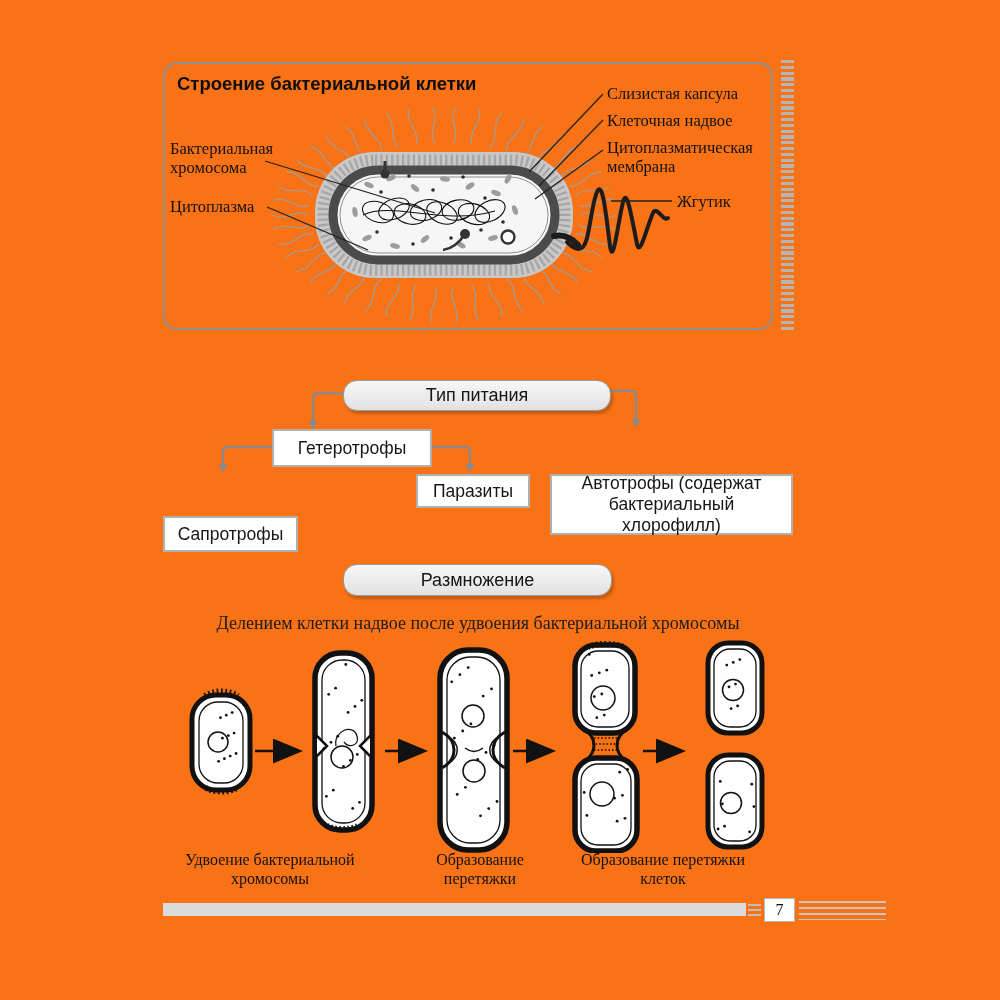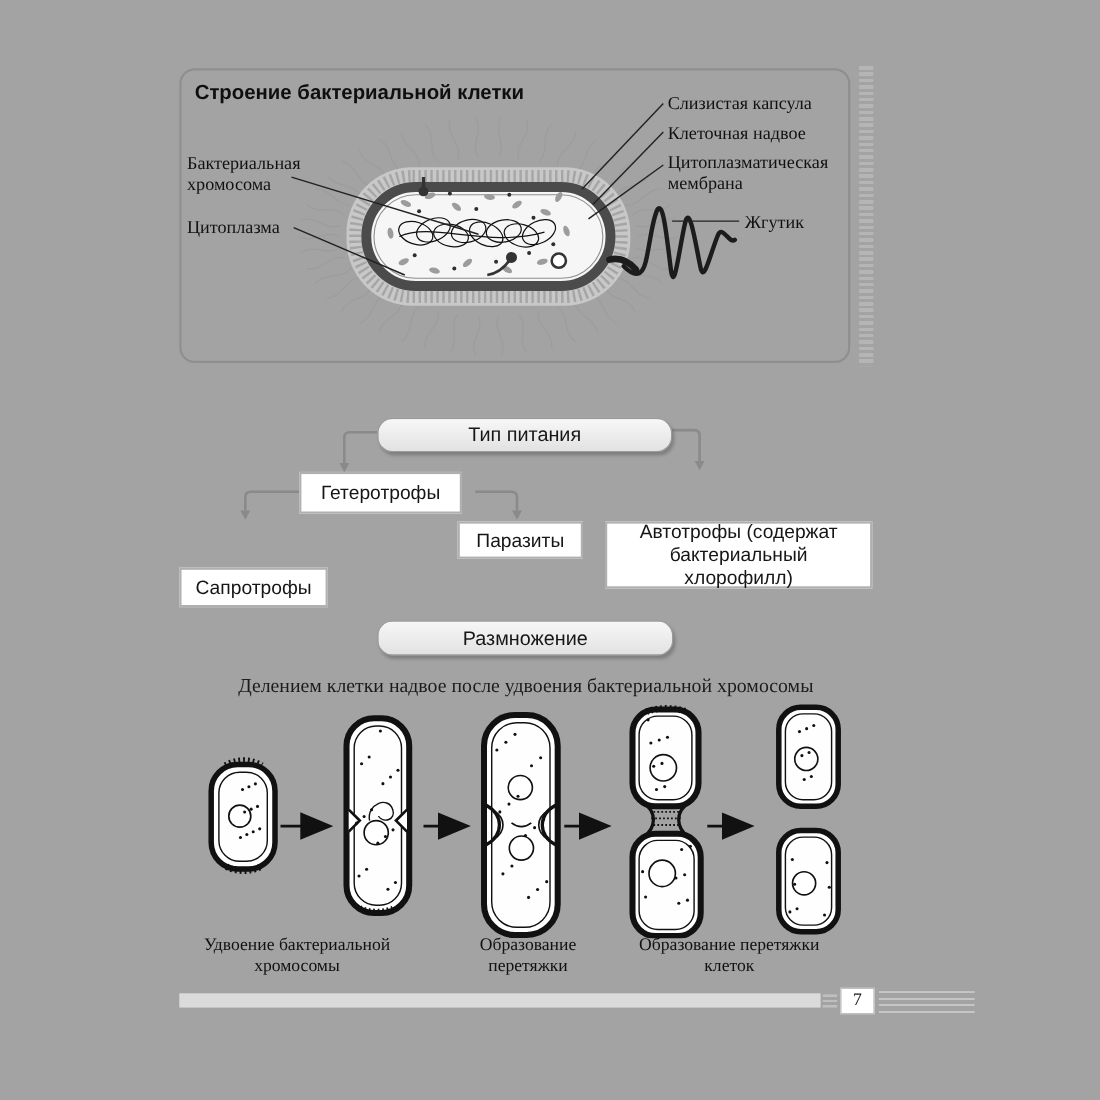--- a/index.html
+++ b/index.html
@@ -1,16 +1,16 @@
 <!DOCTYPE html>
 <html><head>
 <meta charset="utf-8">
 <style>
   html,body{margin:0;padding:0;background:#fff;}
-  .page{position:relative;width:1000px;height:1000px;background:#a3a3a3;overflow:hidden;
+  .page{position:relative;width:1000px;height:1000px;background:#f97316;overflow:hidden;
         font-family:"Liberation Serif",serif;color:#1a1a1a;}
   .abs{position:absolute;}
 
   
   .dash-col{left:781px;top:60px;width:13px;height:273px;
     background:repeating-linear-gradient(to bottom,#b5b5b5 0 3.2px,transparent 3.2px 5.8px);}
 
   
   .figure-box{left:163px;top:62px;width:610px;height:268px;border:2px solid #8f8f8f;border-radius:14px;box-sizing:border-box;}
   .figure-title{left:177px;top:73px;font-family:"Liberation Sans",sans-serif;font-weight:bold;font-size:18.5px;color:#0f0f0f;}
@@ -25,21 +25,21 @@
 
   
   .pill-box{box-sizing:border-box;border:1.5px solid #9a9a9a;border-radius:14px;
     background:linear-gradient(#f7f7f7,#e2e2e2);box-shadow:2px 3px 3px rgba(0,0,0,.22);
     display:flex;align-items:center;justify-content:center;
     font-family:"Liberation Sans",sans-serif;font-size:18px;color:#161616;text-align:right;}
   .plain-box{box-sizing:border-box;border:2px solid #b0b0b0;background:#fff;
     display:flex;align-items:center;justify-content:center;text-align:center;
     font-family:"Liberation Sans",sans-serif;font-size:17.5px;line-height:21px;color:#161616;}
   .bx-tip{left:343px;top:380px;width:268px;height:31px;}
-  .bx-hetero{left:272px;top:429px;width:148px;height:38px;}
+  .bx-hetero{left:272px;top:429px;width:160px;height:38px;}
   .bx-auto{left:550px;top:427px;width:243px;height:61px;padding:0 6px;margin-top:47px;}
   .bx-sapro{left:163px;top:472px;width:135px;height:36px;margin-top:44px;}
   .bx-para{left:416px;top:474px;width:114px;height:34px;}
   .chart-svg{left:150px;top:370px;}
 
   
   .bx-repro{left:343px;top:564px;width:269px;height:32px;}
   .repro-desc{left:163px;top:613px;width:630px;text-align:center;font-size:18px;color:#1c1c1c;}
   .division-svg{left:160px;top:638px;}
   .stage-label{font-size:16px;line-height:19px;text-align:center;color:#111;}

